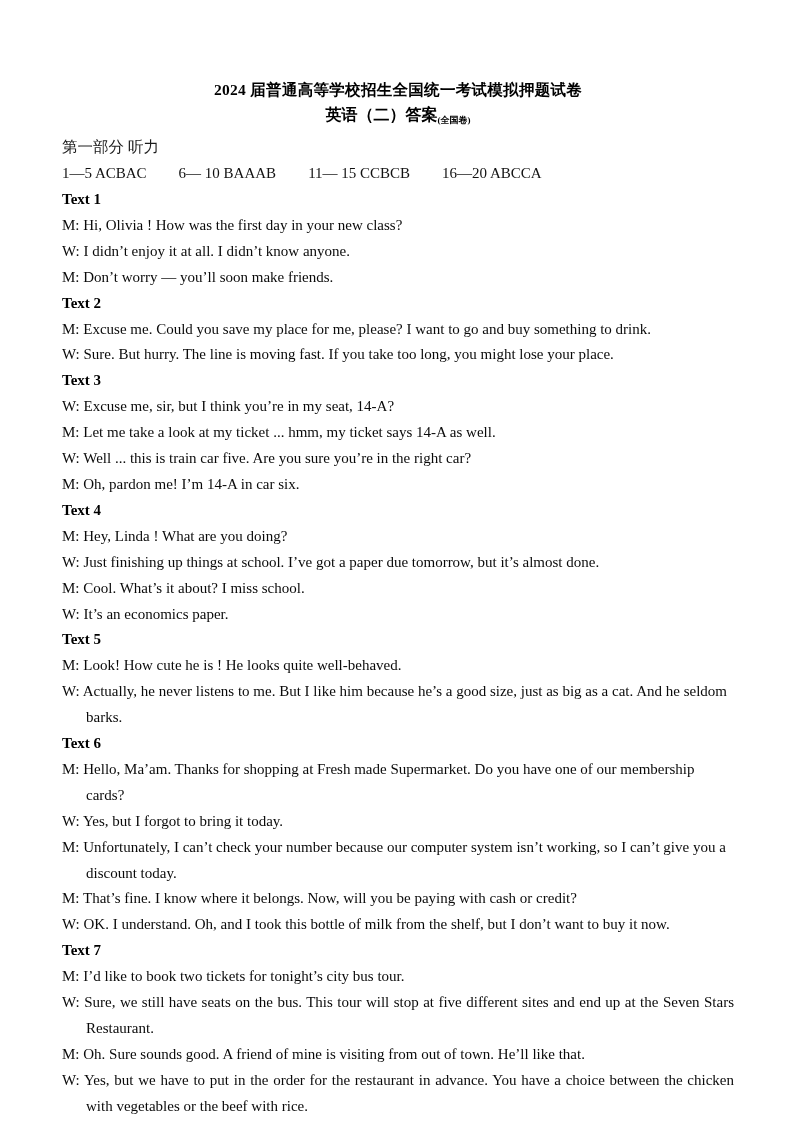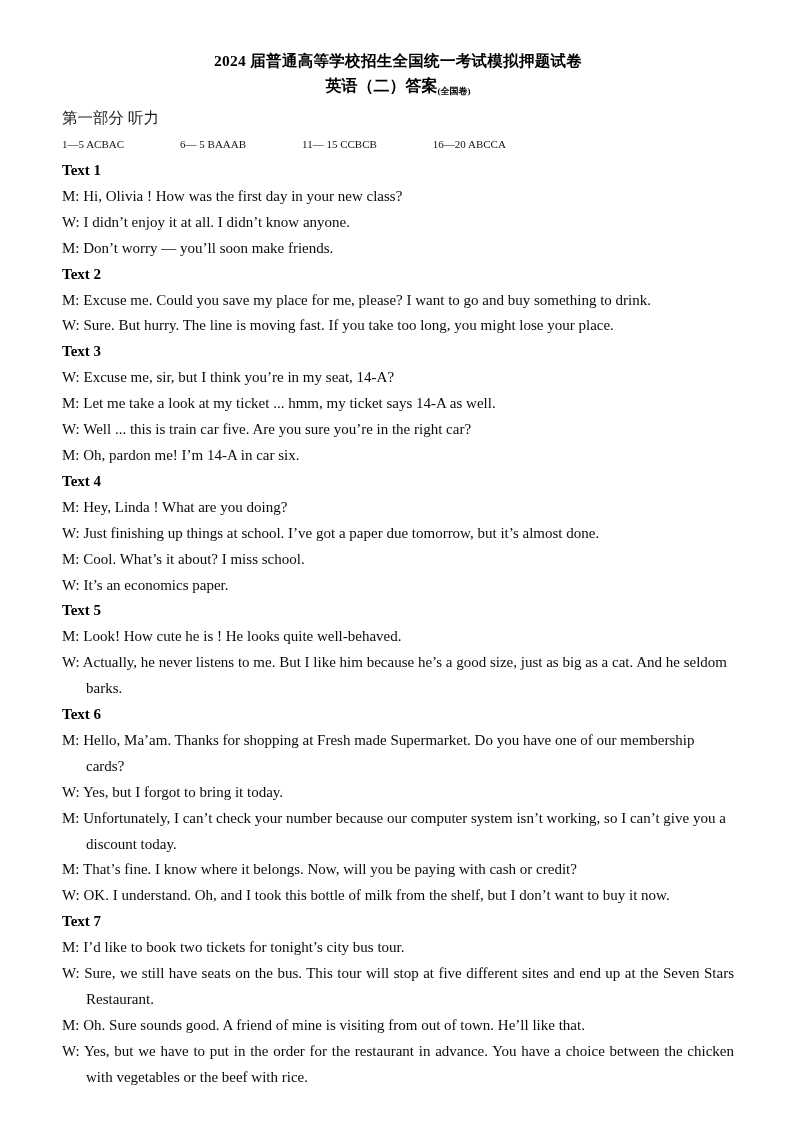--- a/index.html
+++ b/index.html
@@ -7,21 +7,21 @@
     padding: 0;
     background: #ffffff;
   }
   .page {
     position: relative;
     width: 794px;
     height: 1123px;
     margin: 0 auto;
     background: #ffffff;
     box-sizing: border-box;
-    padding: 49px 60px 0 62px;
+    padding: 78px 60px 0 62px;
     font-family: "Liberation Serif", "DejaVu Serif", serif;
     font-size: 15px;
     color: #000000;
     overflow: hidden;
   }
   .doc-title {
     margin: 0;
     text-align: center;
     font-size: 15.5px;
     font-weight: bold;
@@ -46,23 +46,23 @@
   .section-heading {
     margin: 0;
     font-size: 15.5px;
     font-weight: normal;
     line-height: 27px;
     color: #1c1c1c;
   }
   .answer-row {
     display: flex;
     flex-direction: row;
-    column-gap: 56px;
+    column-gap: 32px;
     line-height: 27px;
-    font-size: 11px;
+    font-size: 15px;
     color: #111111;
   }
   .text-block { margin: 0; }
   .text-heading {
     margin: 0;
     font-weight: bold;
     font-size: 15px;
     line-height: 25.9px;
   }
   .dialogue-line {
@@ -83,21 +83,21 @@
 <div class="page">
 
   <h1 class="doc-title">2024 届普通高等学校招生全国统一考试模拟押题试卷</h1>
 
   <h2 class="doc-subtitle"><span>英语（二）答案</span><span class="subnote">(全国卷)</span></h2>
 
   <p class="section-heading">第一部分 听力</p>
 
   <div class="answer-row">
     <span>1—5 ACBAC</span>
-    <span>6— 5 BAAAB</span>
+    <span>6— 10 BAAAB</span>
     <span>11— 15 CCBCB</span>
     <span>16—20 ABCCA</span>
   </div>
 
   <div id="transcripts">
       <div class="text-block">
         <p class="text-heading">Text 1</p>
         <p class="dialogue-line">M: Hi, Olivia ! How was the first day in your new class?</p>
         <p class="dialogue-line">W: I didn’t enjoy it at all. I didn’t know anyone.</p>
         <p class="dialogue-line">M: Don’t worry — you’ll soon make friends.</p>

